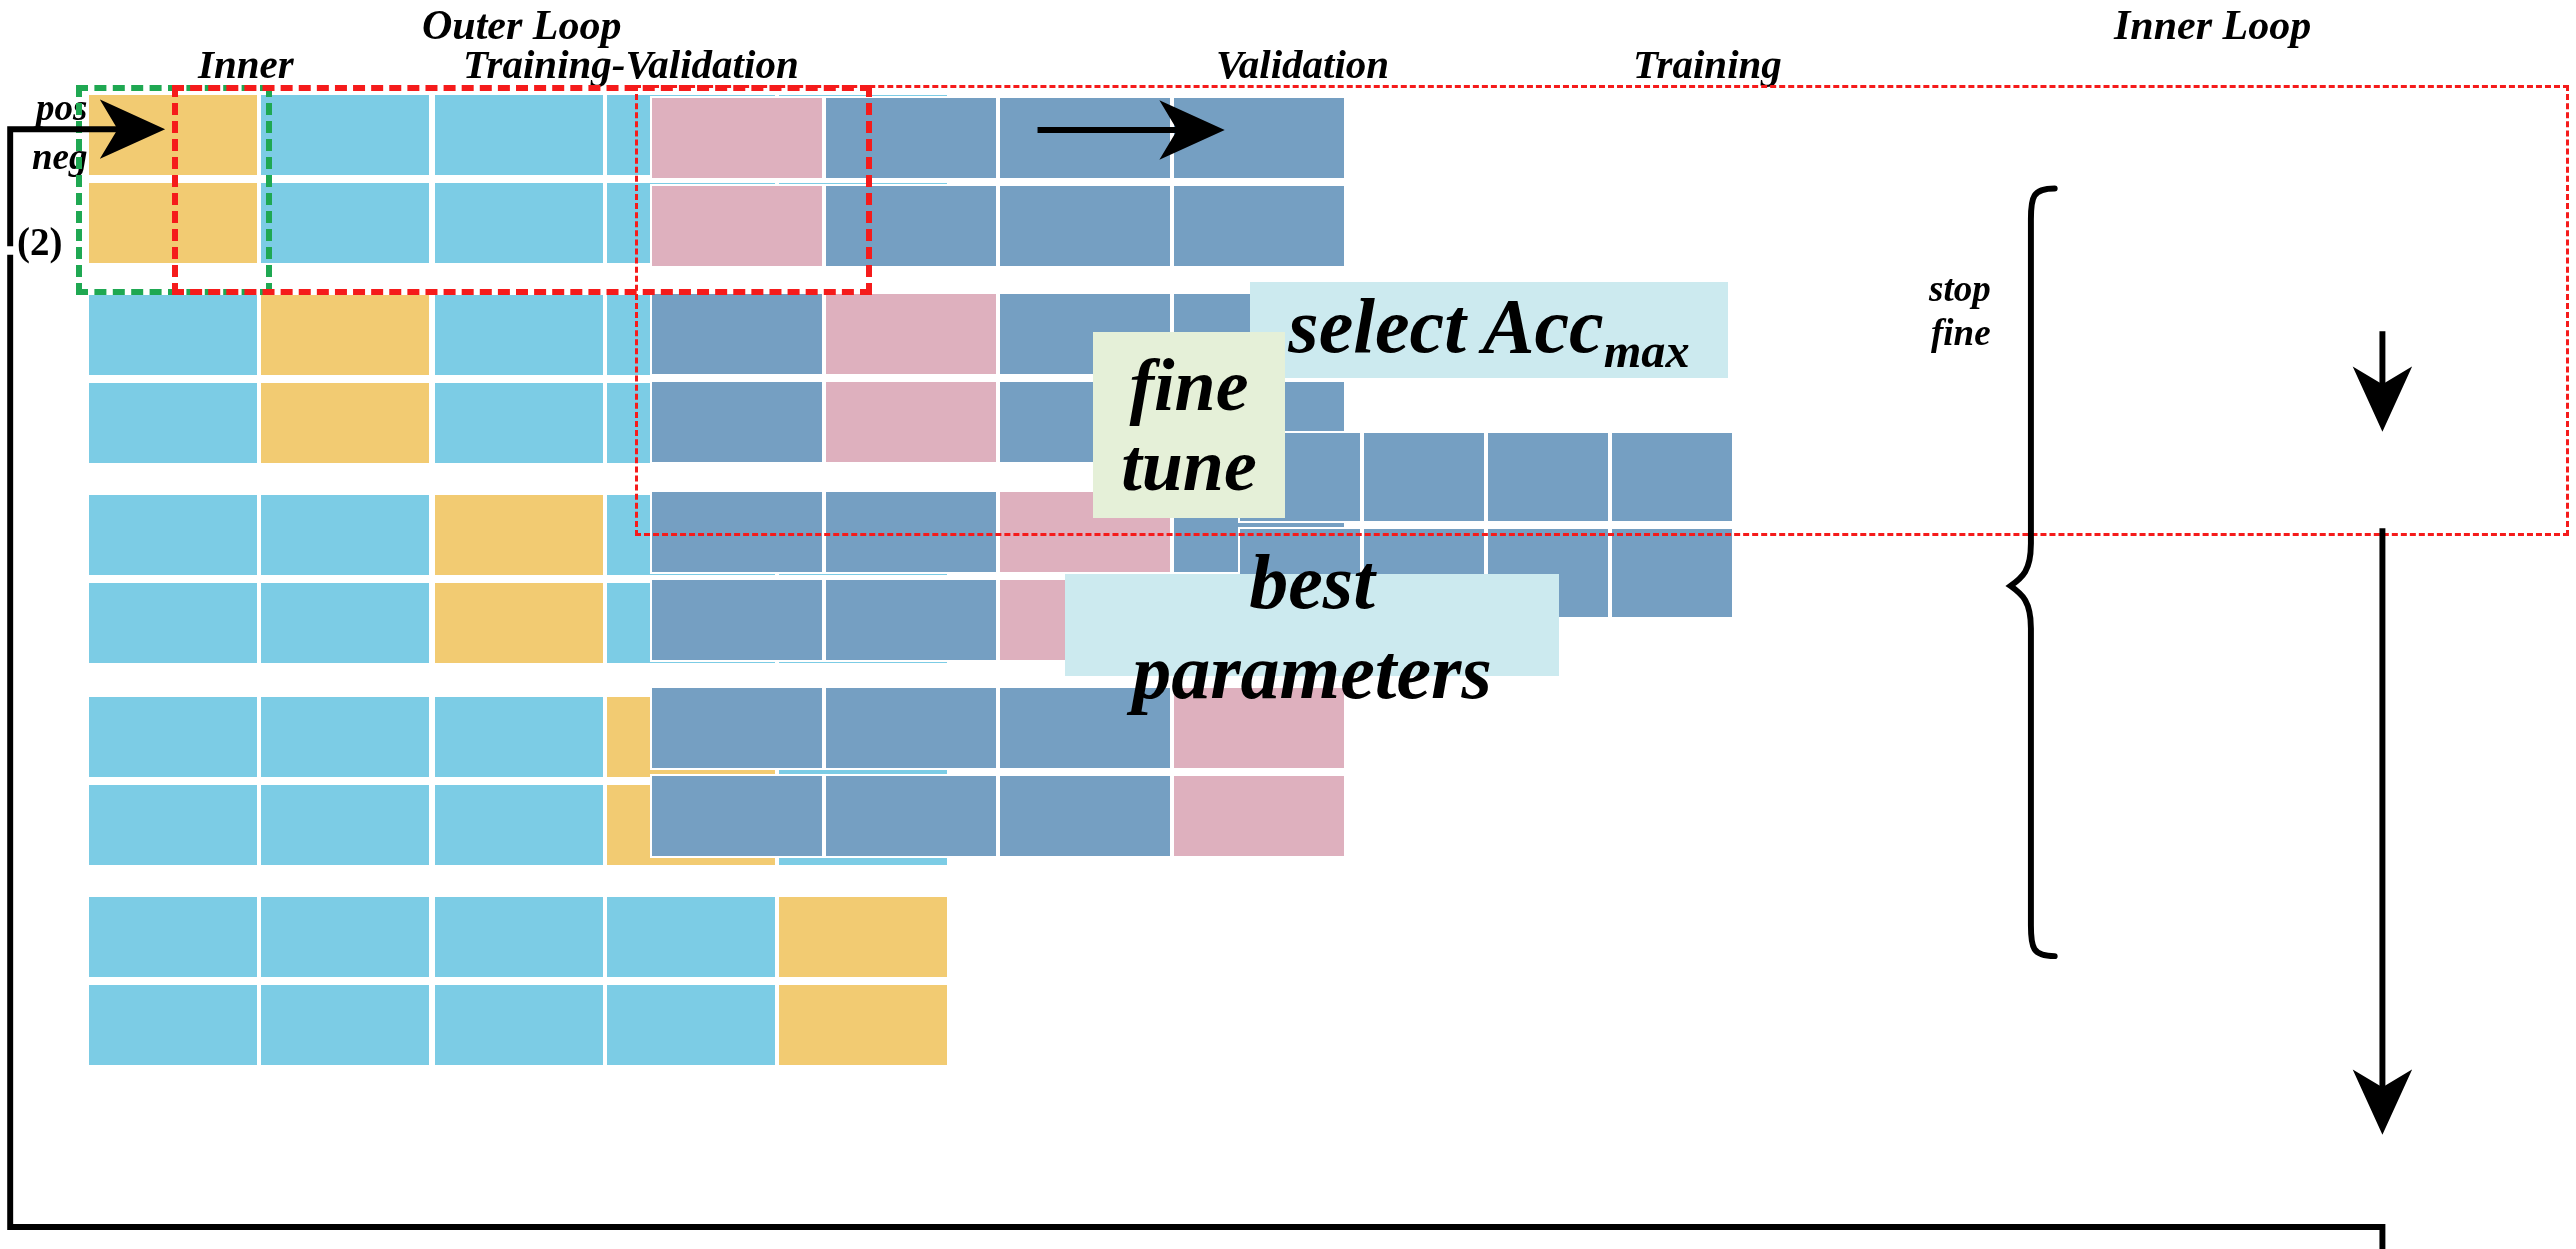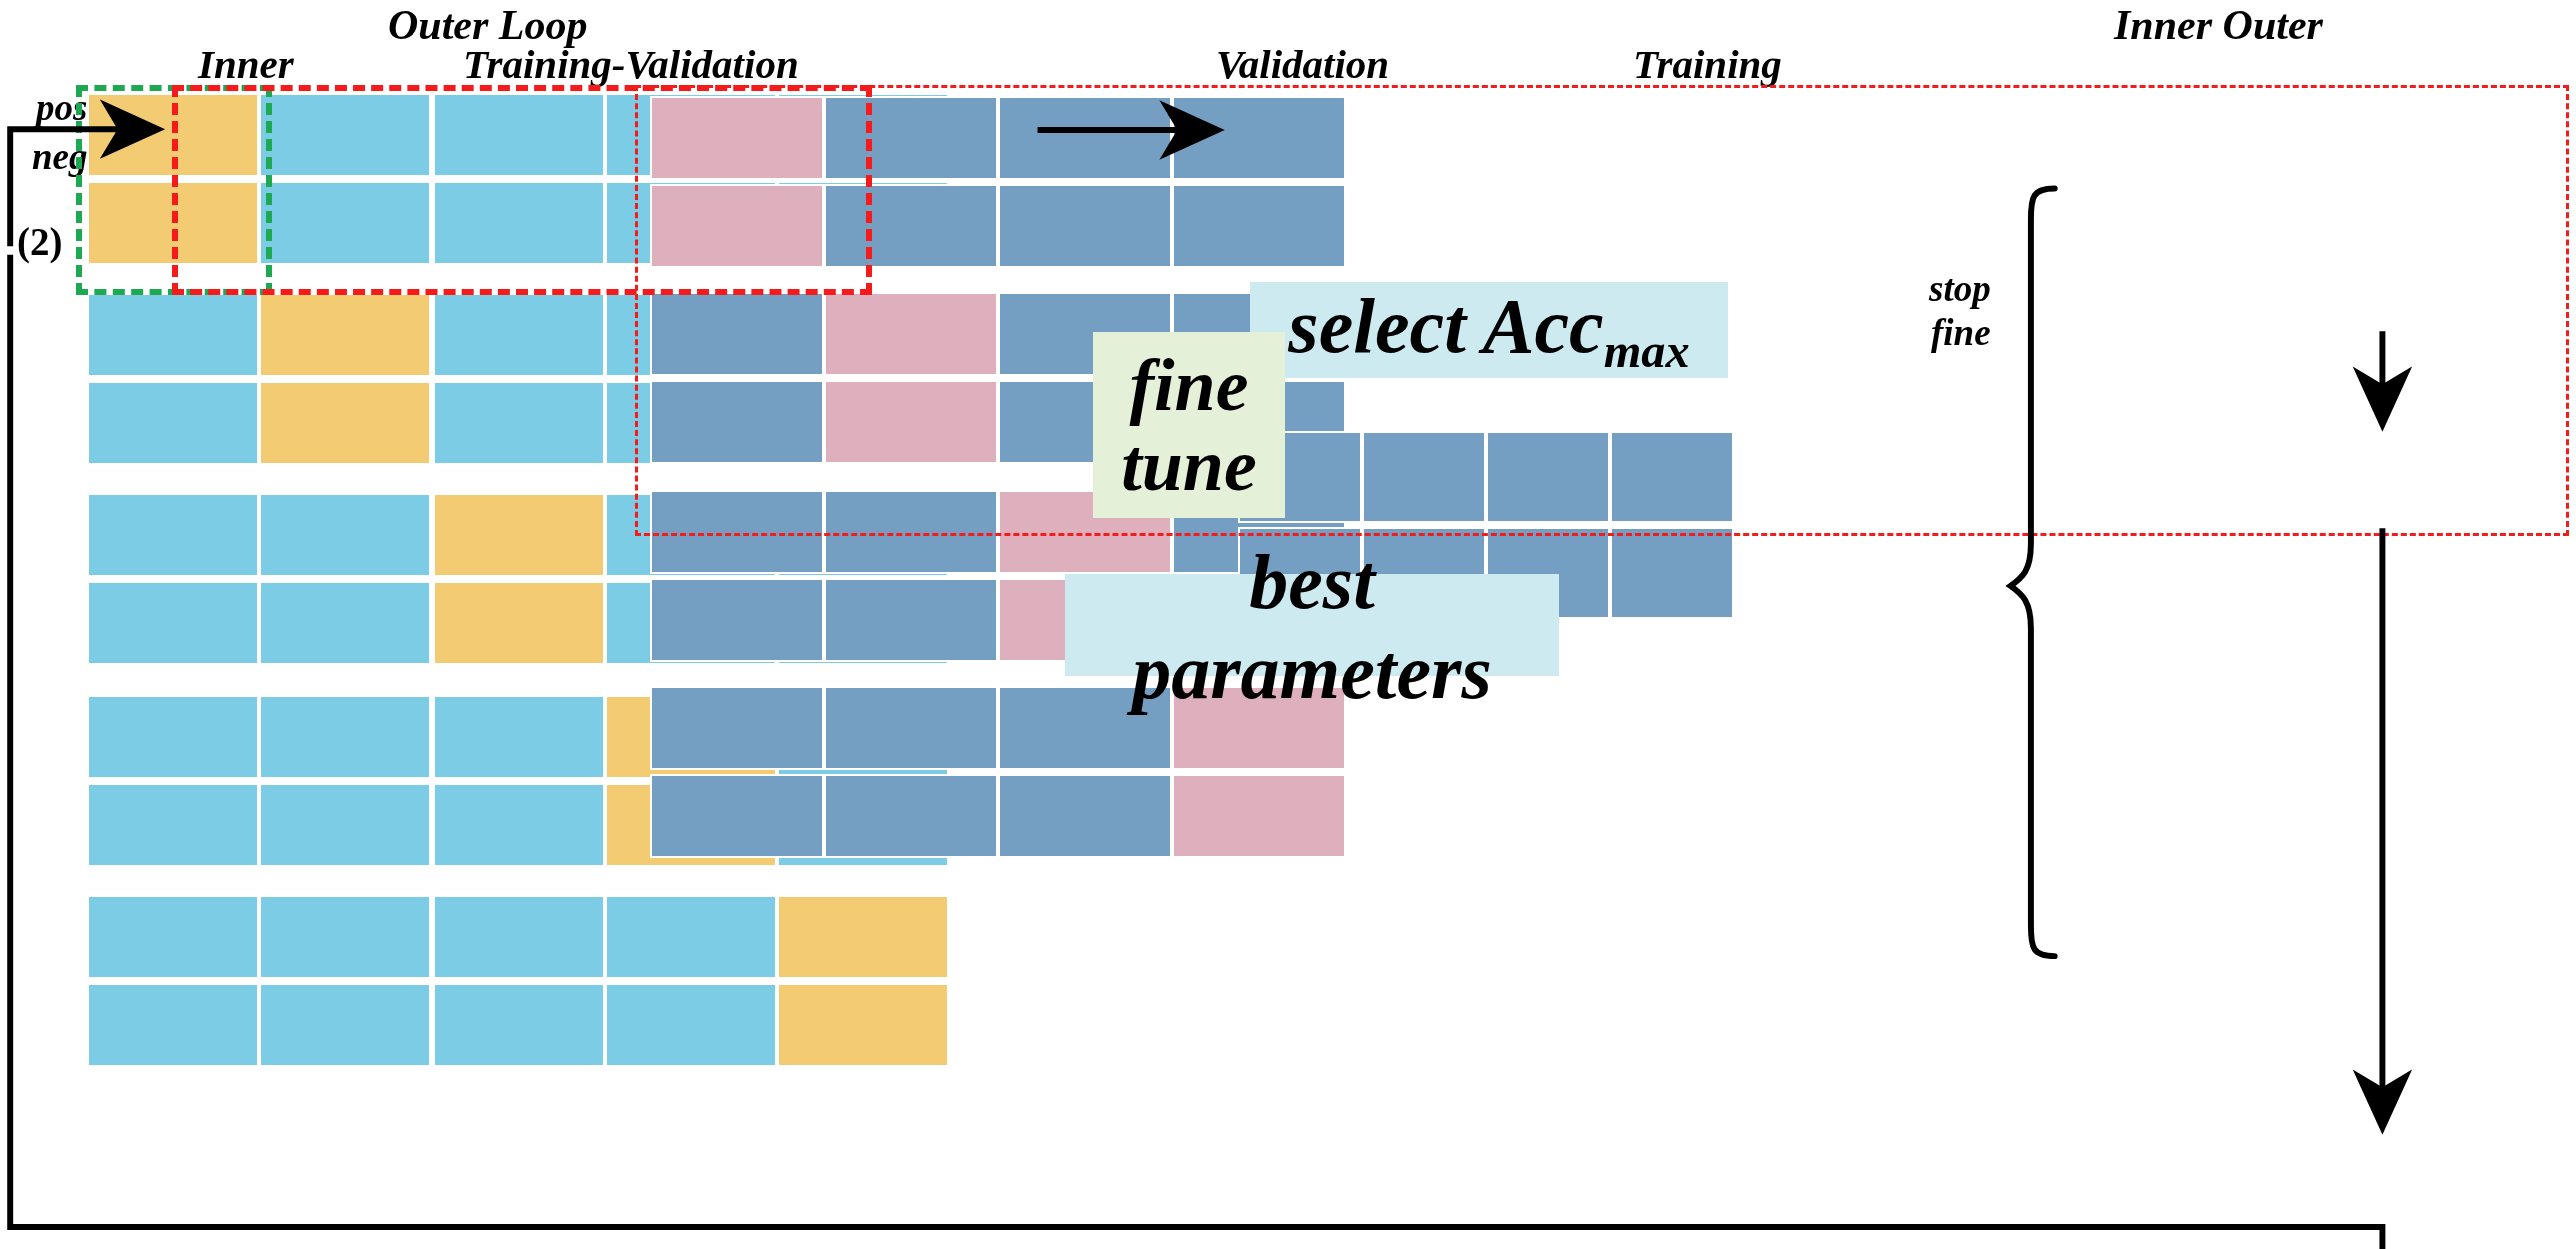--- a/index.html
+++ b/index.html
@@ -45,22 +45,22 @@
                 line-height:1.08;flex-direction:column;}
   #best-box{left:1065px;top:574px;width:247px;height:51px;font-size:39px;}
   .sub{font-size:0.62em;vertical-align:-0.30em;font-style:italic;}
 
   
   #vec{position:absolute;left:0;top:0;width:2576px;height:1250px;overflow:visible;}
 </style>
 </head>
 <body>
 
-<div class="lbl hdr-big" style="left:388px;top:4.2px;">Outer Loop</div>
-<div class="lbl hdr-big" style="left:2114px;top:4.2px;">Inner Outer</div>
+<div class="lbl hdr-big" style="left:422px;top:4.2px;">Outer Loop</div>
+<div class="lbl hdr-big" style="left:2114px;top:4.2px;">Inner Loop</div>
 
 <div class="lbl hdr-mid" style="left:198px;top:44px;">Inner</div>
 <div class="lbl hdr-mid" style="left:463px;top:44px;">Training-Validation</div>
 <div class="lbl hdr-mid" style="left:1216px;top:44px;">Validation</div>
 <div class="lbl hdr-mid" style="left:1633px;top:44px;">Training</div>
 
 <div class="lbl side-lbl" style="left:36px;top:89px;">pos</div>
 <div class="lbl side-lbl" style="left:32px;top:138px;">neg</div>
 
 <div class="lbl step-lbl" style="left:17px;top:222px;">(2)</div>

